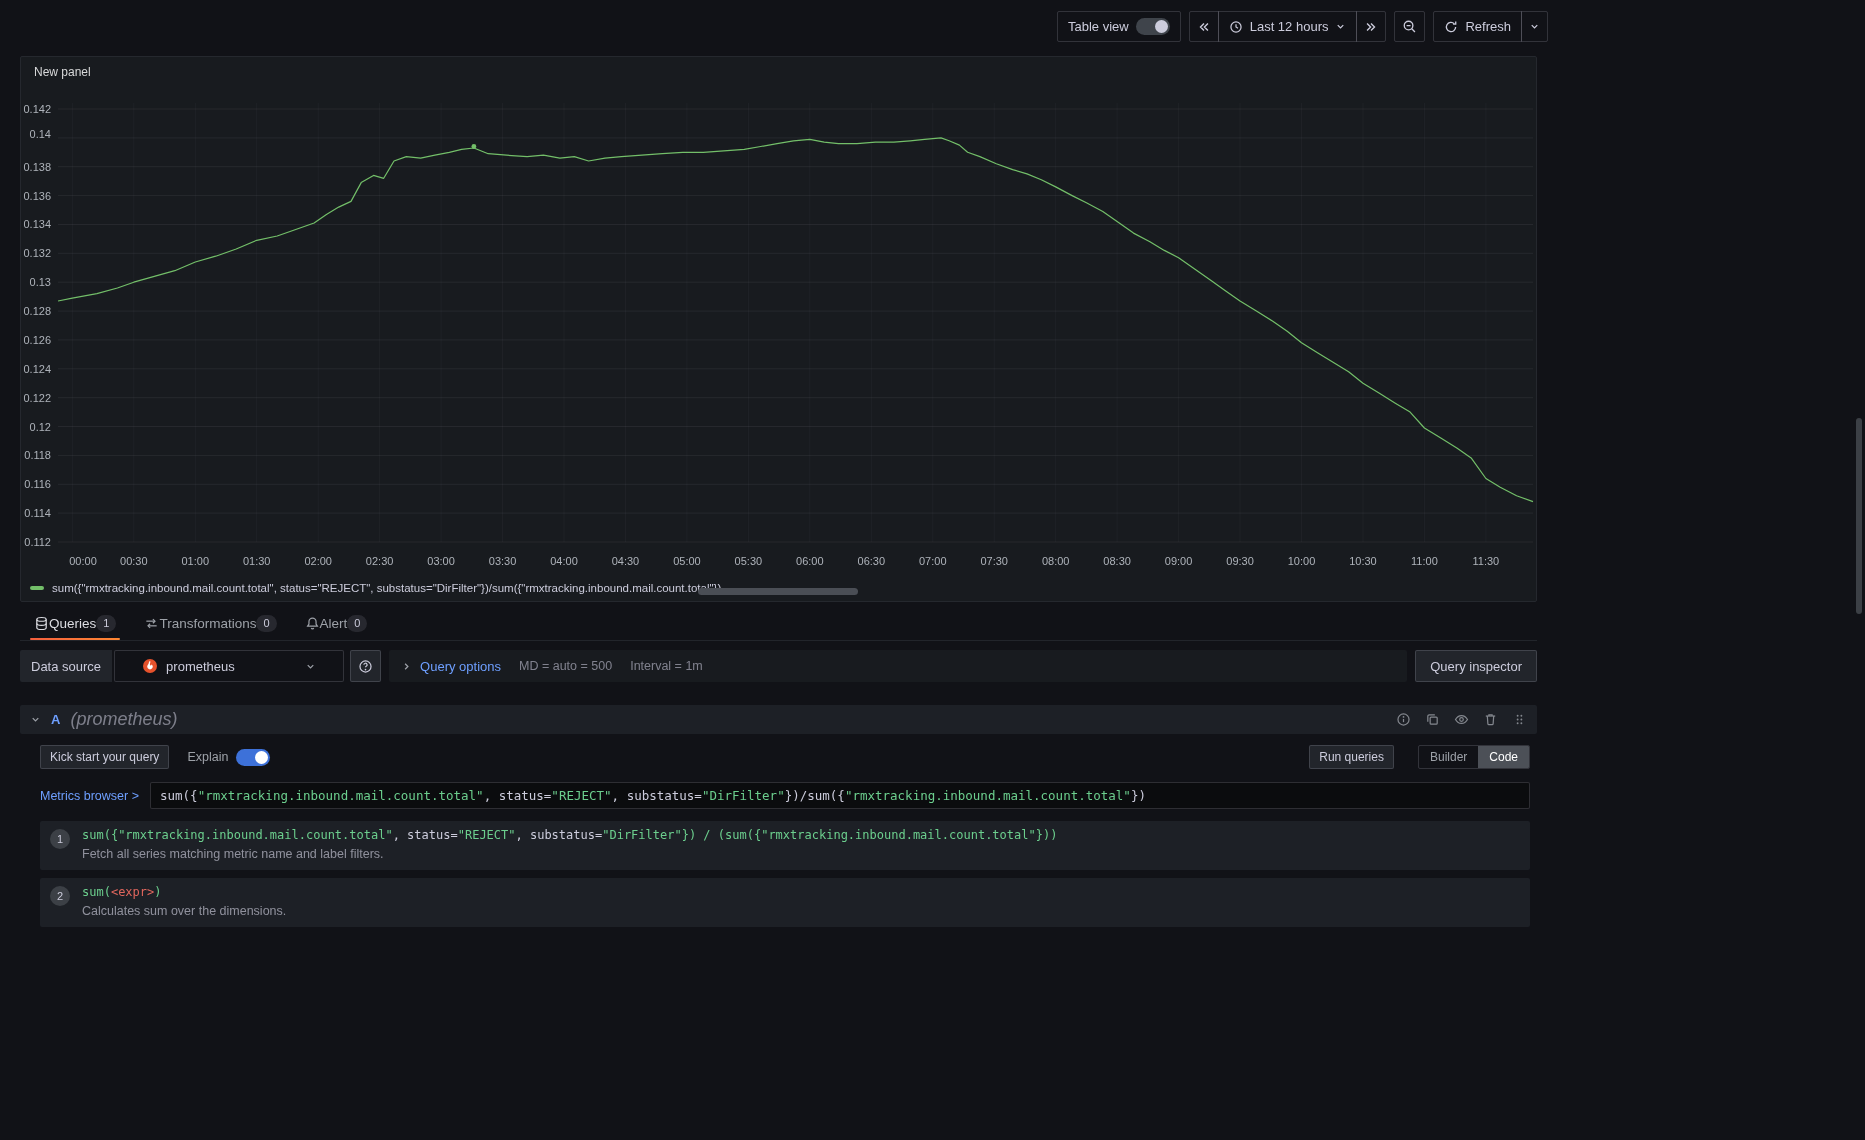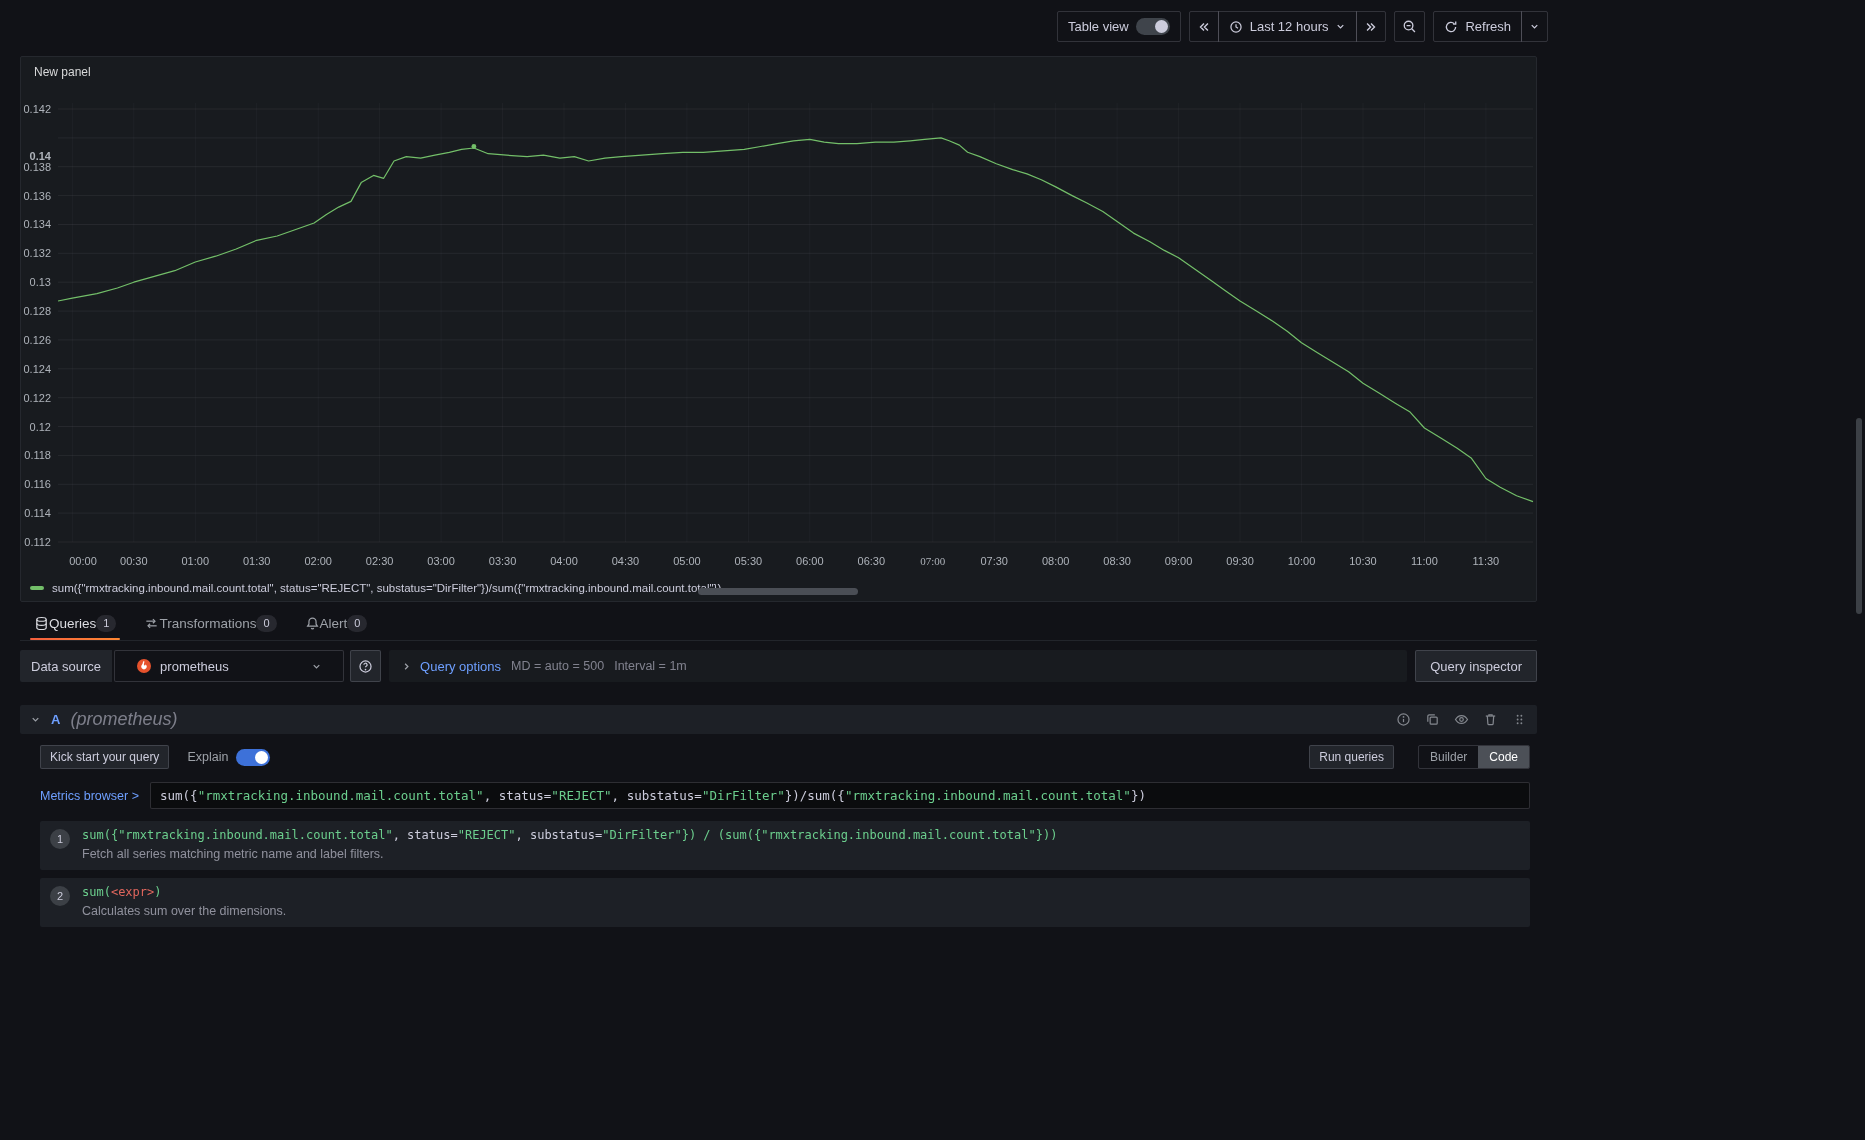--- a/index.html
+++ b/index.html
@@ -37,24 +37,24 @@
   .tabsbar { position:absolute; left:20px; top:607px; width:1517px; height:34px; border-bottom:1px solid #22252b; display:flex; align-items:stretch; gap:4px; padding-left:2px; }
   .tab { display:flex; align-items:center; padding:0 12px; font-size:13.5px; color:#9da1a8; position:relative; cursor:pointer; }
   .tab.active { color:#dcdde3; }
   .tab.active::after { content:""; position:absolute; left:8px; right:8px; bottom:0; height:2px; border-radius:1px; background:linear-gradient(90deg,#f55f3e,#ff8833); }
   .tab .count { font-size:11px; line-height:1; padding:3px 7px; border-radius:9px; background:rgba(204,204,220,0.12); color:#ccccdc; }
   .tab svg { flex:none; }
 
   
   .ds-row { position:absolute; left:20px; top:650px; width:1517px; height:32px; display:flex; align-items:center; }
   .ds-label { height:32px; display:flex; align-items:center; padding:0 11px; background:#22252b; border-radius:2px 0 0 2px; font-size:13px; color:#ccccdc; flex:none; }
-  .ds-select { height:32px; width:230px; display:flex; align-items:center; gap:8px; padding:0 21px; background:#111217; border:1px solid rgba(204,204,220,0.18); border-radius:2px; margin-left:2px; cursor:pointer; font-size:13px; flex:none; }
+  .ds-select { height:32px; width:230px; display:flex; align-items:center; gap:8px; padding:0 27px; background:#111217; border:1px solid rgba(204,204,220,0.18); border-radius:2px; margin-left:2px; cursor:pointer; font-size:13px; flex:none; }
   .ds-select .caret { margin-left:auto; display:flex; }
   .ds-help { height:32px; width:31px; margin-left:6px; display:flex; align-items:center; justify-content:center; border:1px solid rgba(204,204,220,0.18); border-radius:2px; background:#22252b; cursor:pointer; flex:none; }
-  .qo-strip { height:32px; flex:1; margin:0 8px; background:#181b1f; border-radius:2px; display:flex; align-items:center; gap:10px; padding:0 12px; cursor:pointer; overflow:hidden; }
+  .qo-strip { height:32px; flex:1; margin:0 8px; background:#181b1f; border-radius:2px; display:flex; align-items:center; gap:18px; padding:0 12px; cursor:pointer; overflow:hidden; }
   .qo-title { display:flex; align-items:center; gap:8px; }
   .qo-label { color:#6e9fff; font-size:13px; }
   .qo-meta { color:rgba(204,204,220,0.58); font-size:12.5px; white-space:nowrap; }
   .inspector-btn { height:32px; padding:0 14px; background:#22252b; border:1px solid rgba(204,204,220,0.18); border-radius:2px; color:#ccccdc; font-size:13px; display:flex; align-items:center; cursor:pointer; flex:none; }
 
   
   .query-wrap { position:absolute; left:20px; top:705px; width:1517px; }
   .q-header { height:29px; background:#1d2026; border-radius:2px; display:flex; align-items:center; gap:10px; padding:0 10px; }
   .q-ref { color:#6e9fff; font-weight:600; font-size:13px; }
   .q-ds-hint { color:rgba(204,204,220,0.55); font-size:18px; font-style:italic; }
@@ -208,37 +208,37 @@
         <div class="y-tick" style="top: 323.533px;">0.12</div>
         <div class="y-tick" style="top: 294.667px;">0.122</div>
         <div class="y-tick" style="top: 265.8px;">0.124</div>
         <div class="y-tick" style="top: 236.933px;">0.126</div>
         <div class="y-tick" style="top: 208.067px;">0.128</div>
         <div class="y-tick" style="top: 179.2px;">0.13</div>
         <div class="y-tick" style="top: 150.333px;">0.132</div>
         <div class="y-tick" style="top: 121.467px;">0.134</div>
         <div class="y-tick" style="top: 92.6px;">0.136</div>
         <div class="y-tick" style="top: 63.7333px;">0.138</div>
-        <div class="y-tick" style="top: 53px; font-weight: bold;">0.14</div>
+        <div class="y-tick" style="top: 31px;">0.14</div>
         <div class="y-tick" style="top: 6px;">0.142</div>
         <div class="x-tick" style="left: 25px;">00:00</div>
         <div class="x-tick" style="left: 75.7986px;">00:30</div>
         <div class="x-tick" style="left: 137.257px;">01:00</div>
         <div class="x-tick" style="left: 198.715px;">01:30</div>
         <div class="x-tick" style="left: 260.174px;">02:00</div>
         <div class="x-tick" style="left: 321.632px;">02:30</div>
         <div class="x-tick" style="left: 383.09px;">03:00</div>
         <div class="x-tick" style="left: 444.549px;">03:30</div>
         <div class="x-tick" style="left: 506.007px;">04:00</div>
         <div class="x-tick" style="left: 567.465px;">04:30</div>
         <div class="x-tick" style="left: 628.924px;">05:00</div>
         <div class="x-tick" style="left: 690.382px;">05:30</div>
         <div class="x-tick" style="left: 751.84px;">06:00</div>
         <div class="x-tick" style="left: 813.299px;">06:30</div>
-        <div class="x-tick" style="left: 874.757px; font-family: Liberation Serif, serif;">07:00</div>
+        <div class="x-tick" style="left: 874.757px;">07:00</div>
         <div class="x-tick" style="left: 936.215px;">07:30</div>
         <div class="x-tick" style="left: 997.674px;">08:00</div>
         <div class="x-tick" style="left: 1059.13px;">08:30</div>
         <div class="x-tick" style="left: 1120.59px;">09:00</div>
         <div class="x-tick" style="left: 1182.05px;">09:30</div>
         <div class="x-tick" style="left: 1243.51px;">10:00</div>
         <div class="x-tick" style="left: 1304.97px;">10:30</div>
         <div class="x-tick" style="left: 1366.42px;">11:00</div>
         <div class="x-tick" style="left: 1427.88px;">11:30</div>
       </div>

